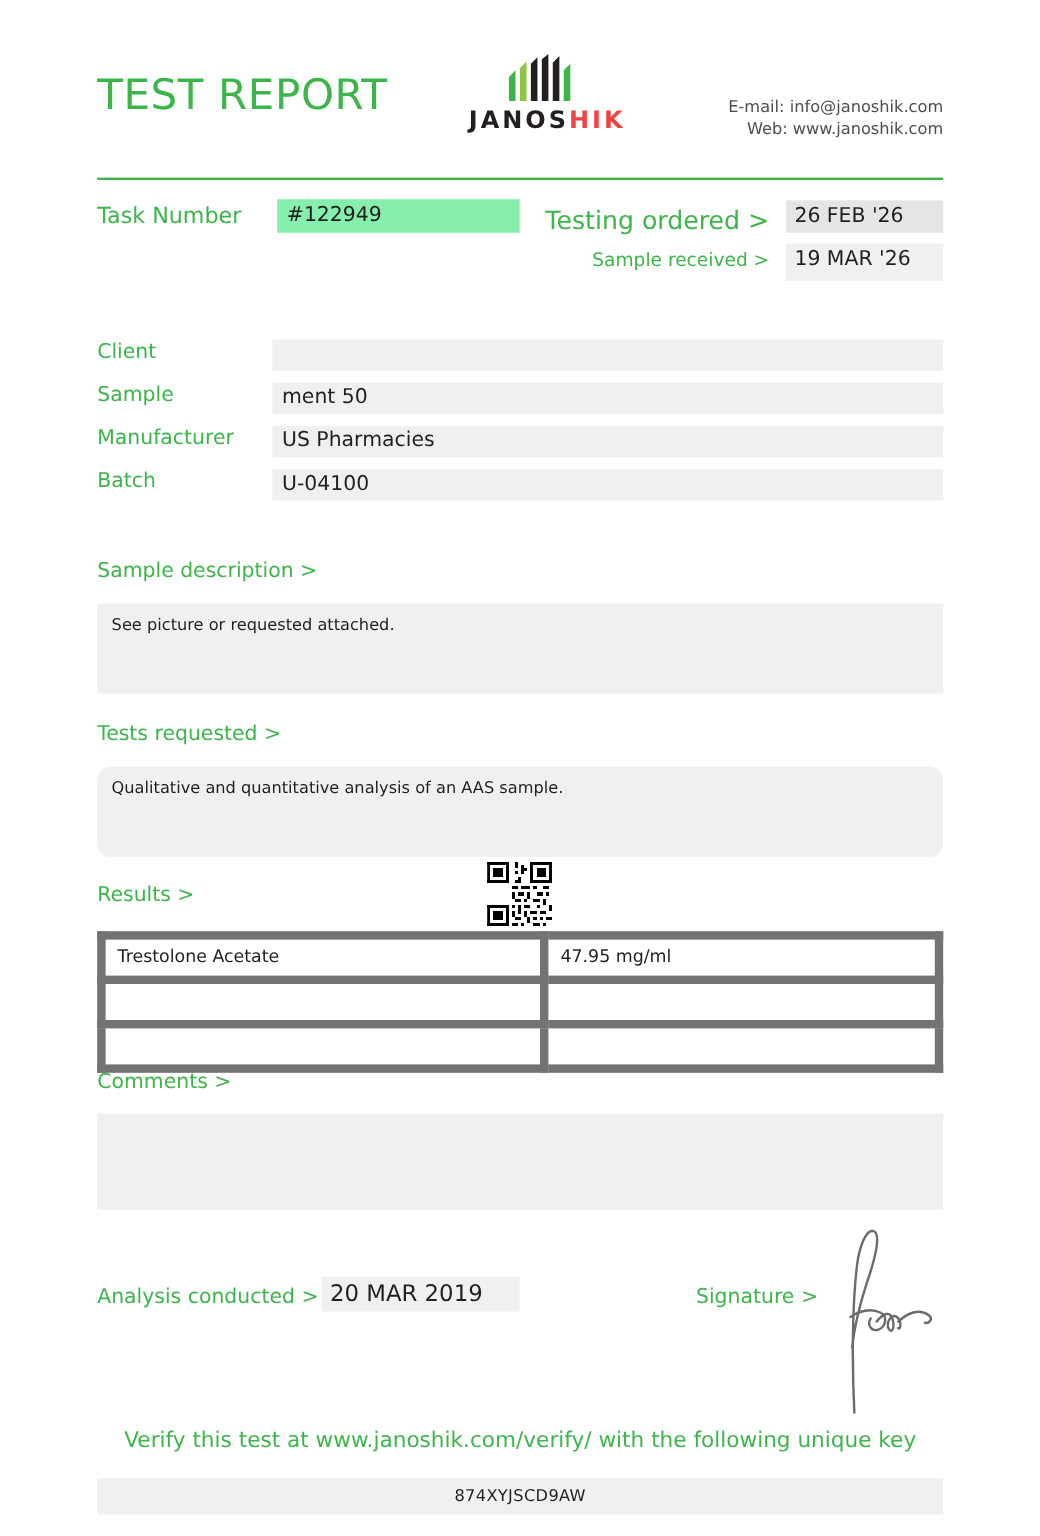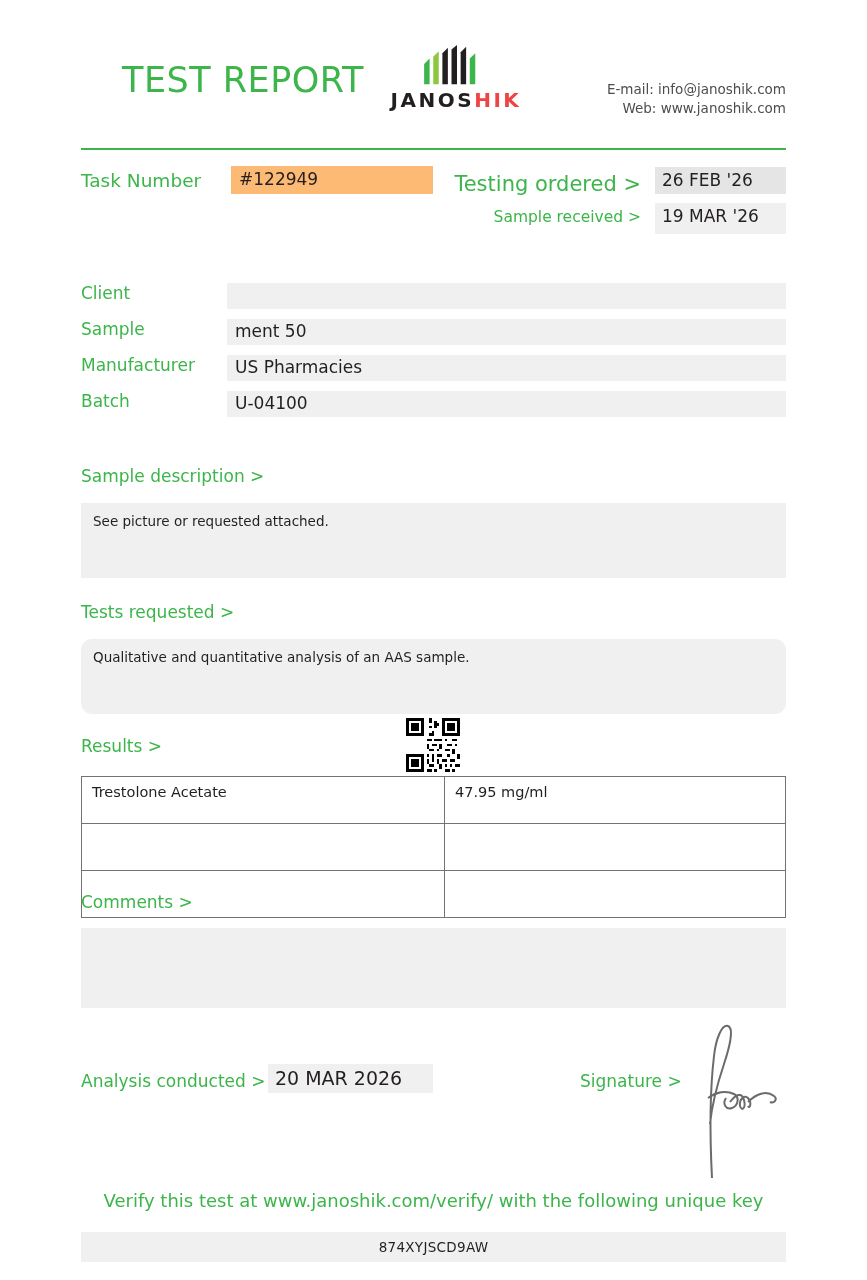--- a/index.html
+++ b/index.html
@@ -32,21 +32,20 @@
   }
   .report-title {
     position: absolute;
     left: 0;
     top: 16px;
     font-size: 35px;
     letter-spacing: 0.5px;
     color: #3cb54a;
     font-family: "DejaVu Sans", sans-serif;
     font-weight: 400;
-    margin-left: 41px;
   }
   .logo {
     position: absolute;
     left: 295px;
     top: 0px;
     width: 160px;
     text-align: center;
   }
   .logo-mark {
     height: 42px;
@@ -86,21 +85,21 @@
     top: 170px;
     font-size: 18.5px;
     color: #3cb54a;
   }
   .task-value {
     position: absolute;
     left: 231px;
     top: 166px;
     width: 202px;
     height: 28px;
-    background: #fdba74;
+    background: #86efac;
     font-size: 17px;
     padding: 3px 0 0 8px;
     box-sizing: border-box;
   }
 
   .ordered-label {
     position: absolute;
     right: 226px;
     top: 172px;
     font-size: 21px;
@@ -196,24 +195,24 @@
   
   .results-table {
     position: absolute;
     left: 81px;
     top: 776px;
     width: 705px;
     border-collapse: collapse;
     table-layout: fixed;
   }
   .results-table td {
-    border: 1px solid #737373;
+    border: 7px solid #737373;
     height: 30px;
     font-size: 14.5px;
-    padding: 0 0 16px 10px;
+    padding: 0 0 0 10px;
     vertical-align: middle;
   }
   .results-table td.c1 { width: 352px; }
 
   
   .analysis-label {
     position: absolute;
     left: 81px;
     top: 1071px;
     font-size: 17px;
@@ -408,21 +407,21 @@
       </tr>
     </tbody>
   </table>
 
   <div class="section-title" style="top:892px;">Comments &gt;</div>
   <div class="section-box" style="top:928px; height:80px;">
     <span></span>
   </div>
 
   <div class="analysis-label">Analysis conducted &gt;</div>
-  <div class="analysis-value">20 MAR 2026</div>
+  <div class="analysis-value">20 MAR 2019</div>
 
   <div class="signature-label">Signature &gt;</div>
   <svg class="signature-mark" viewBox="0 0 110 160">
     <path d="M22 158 C20 120 20 70 24 36 C26 18 32 4 38 6 C44 8 40 26 34 44 C28 62 22 84 20 104" fill="none" stroke="#6b6b6b" stroke-width="2"></path>
     <path d="M18 78 C26 72 36 70 44 74 C50 77 48 86 42 88 C36 90 32 84 36 78" fill="none" stroke="#6b6b6b" stroke-width="2"></path>
     <path d="M40 82 C46 74 52 72 54 80 C56 88 52 92 50 86 C49 80 54 74 58 78 C62 82 60 90 58 86" fill="none" stroke="#6b6b6b" stroke-width="2"></path>
     <path d="M58 82 C66 74 76 70 84 76 C88 79 84 84 80 82" fill="none" stroke="#6b6b6b" stroke-width="2"></path>
   </svg>
 
   <div class="verify-line">Verify this test at www.janoshik.com/verify/ with the following unique key</div>

